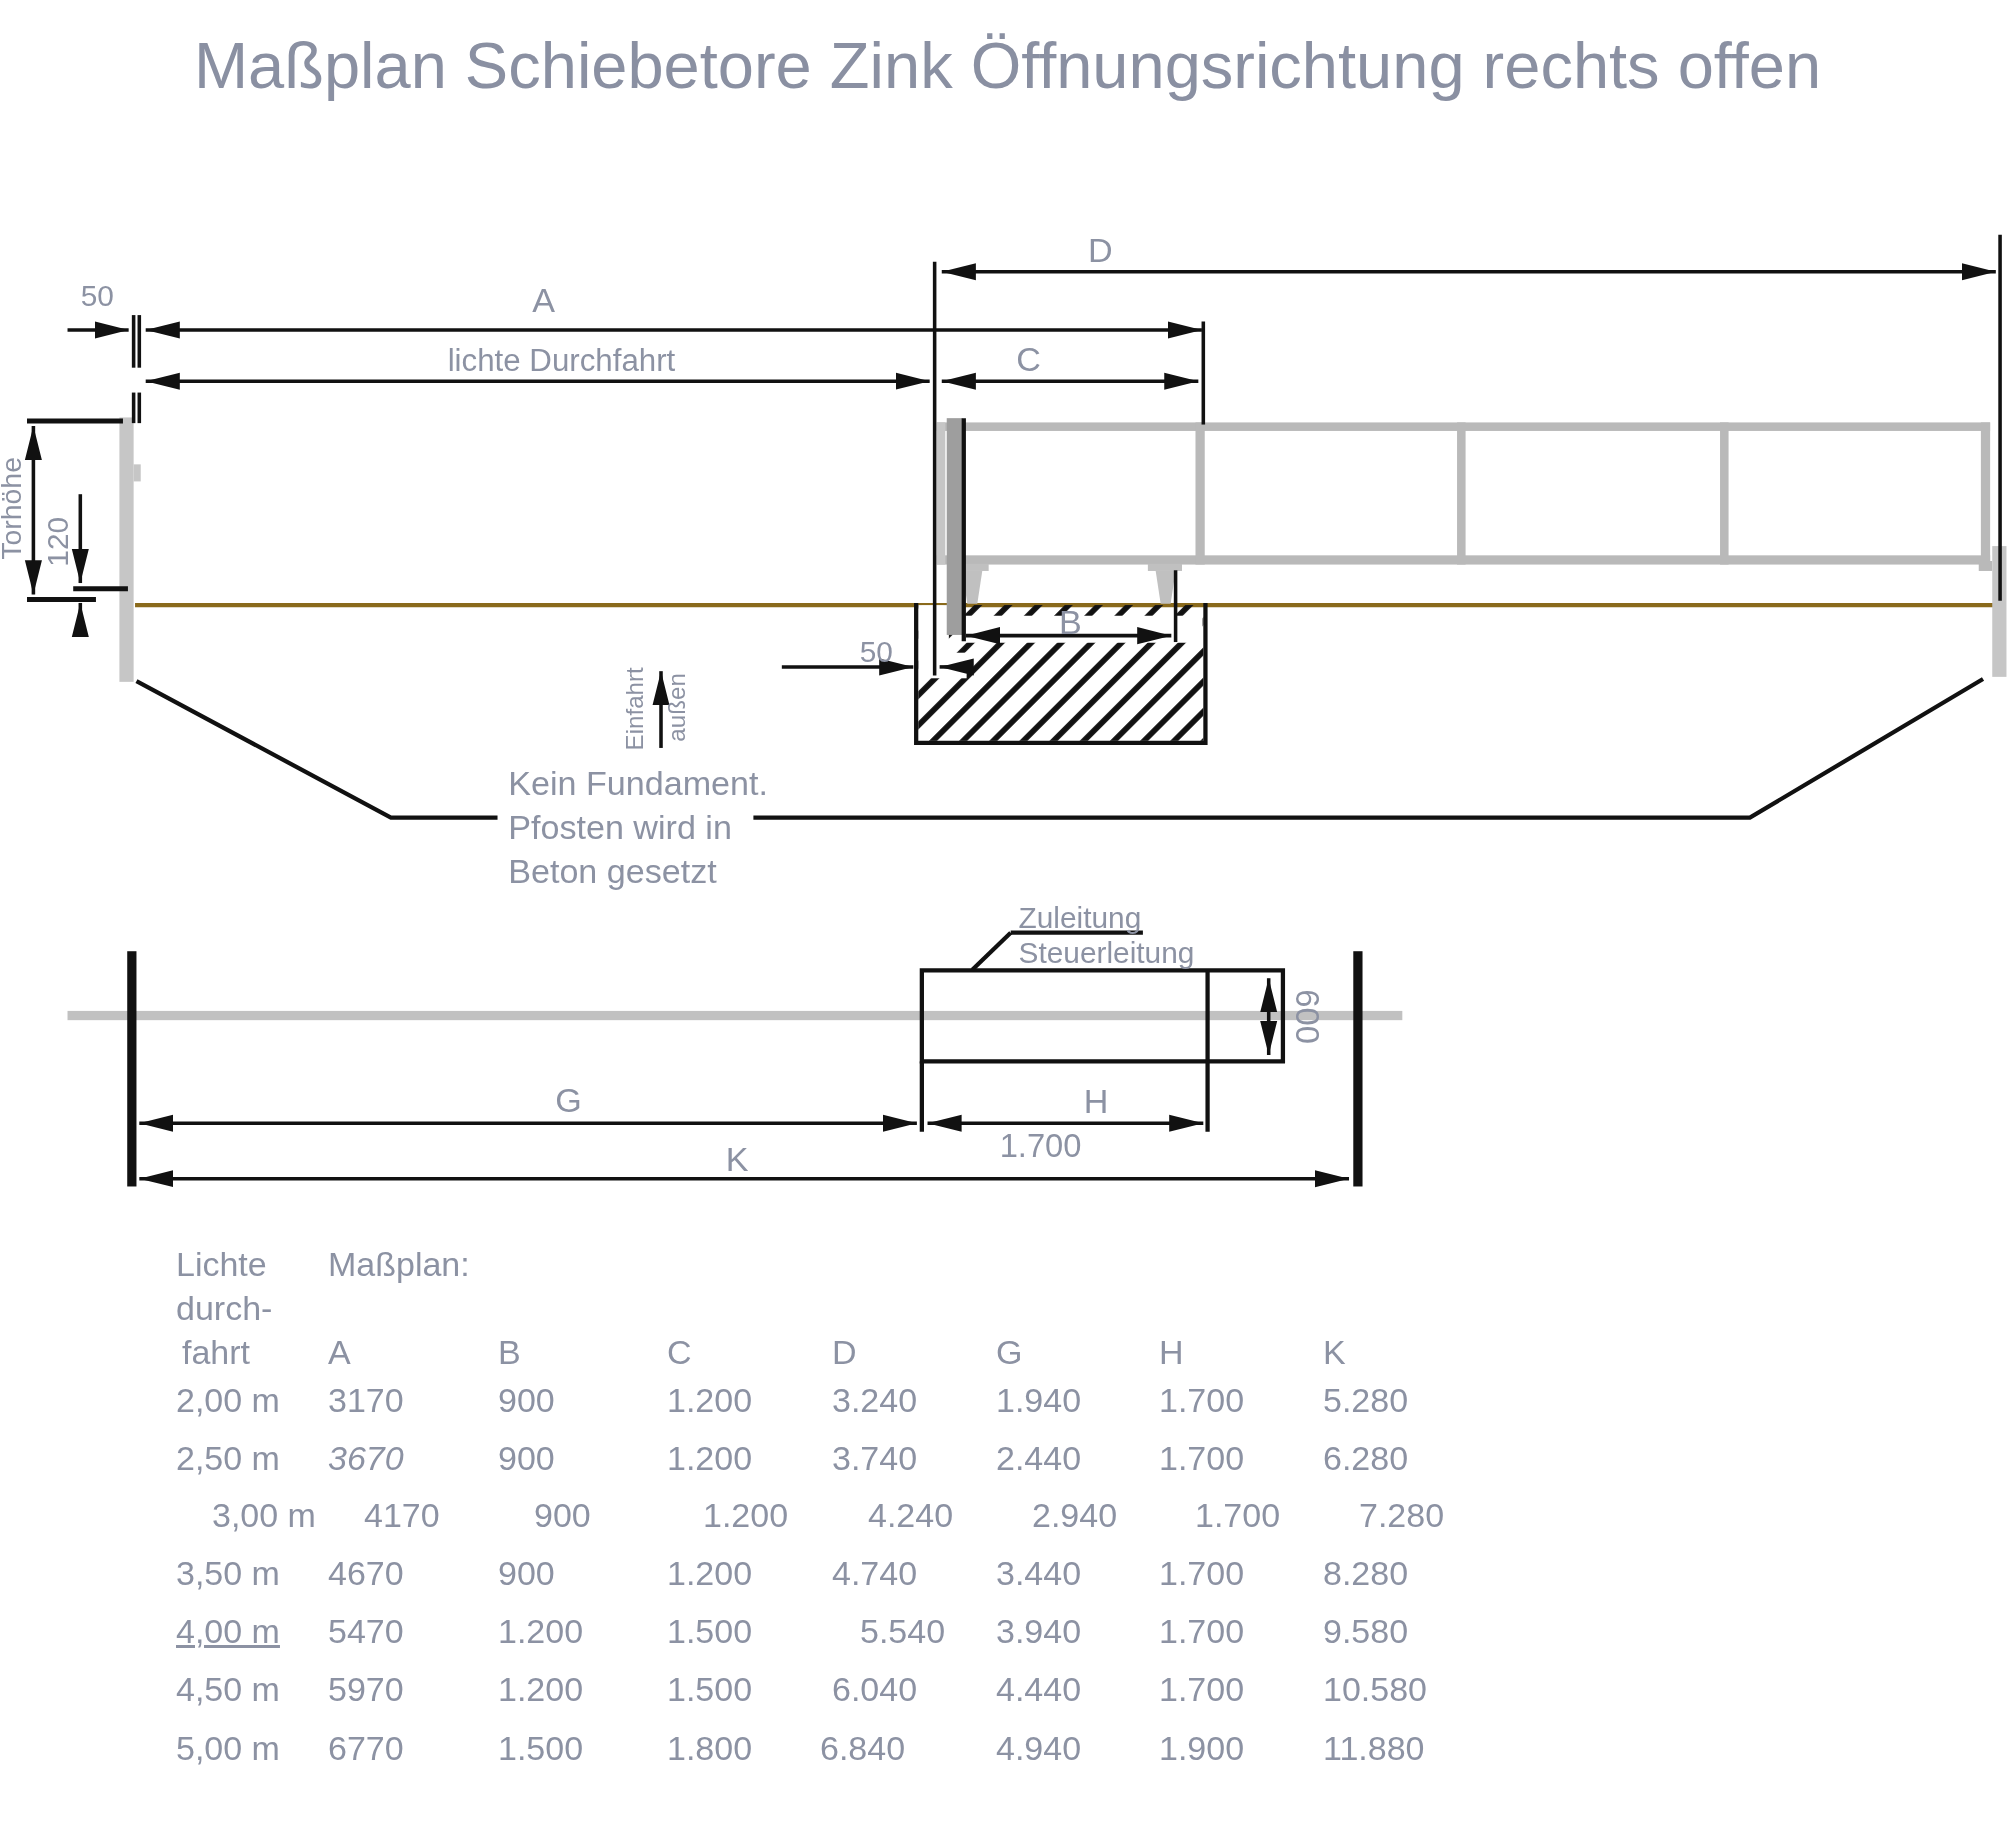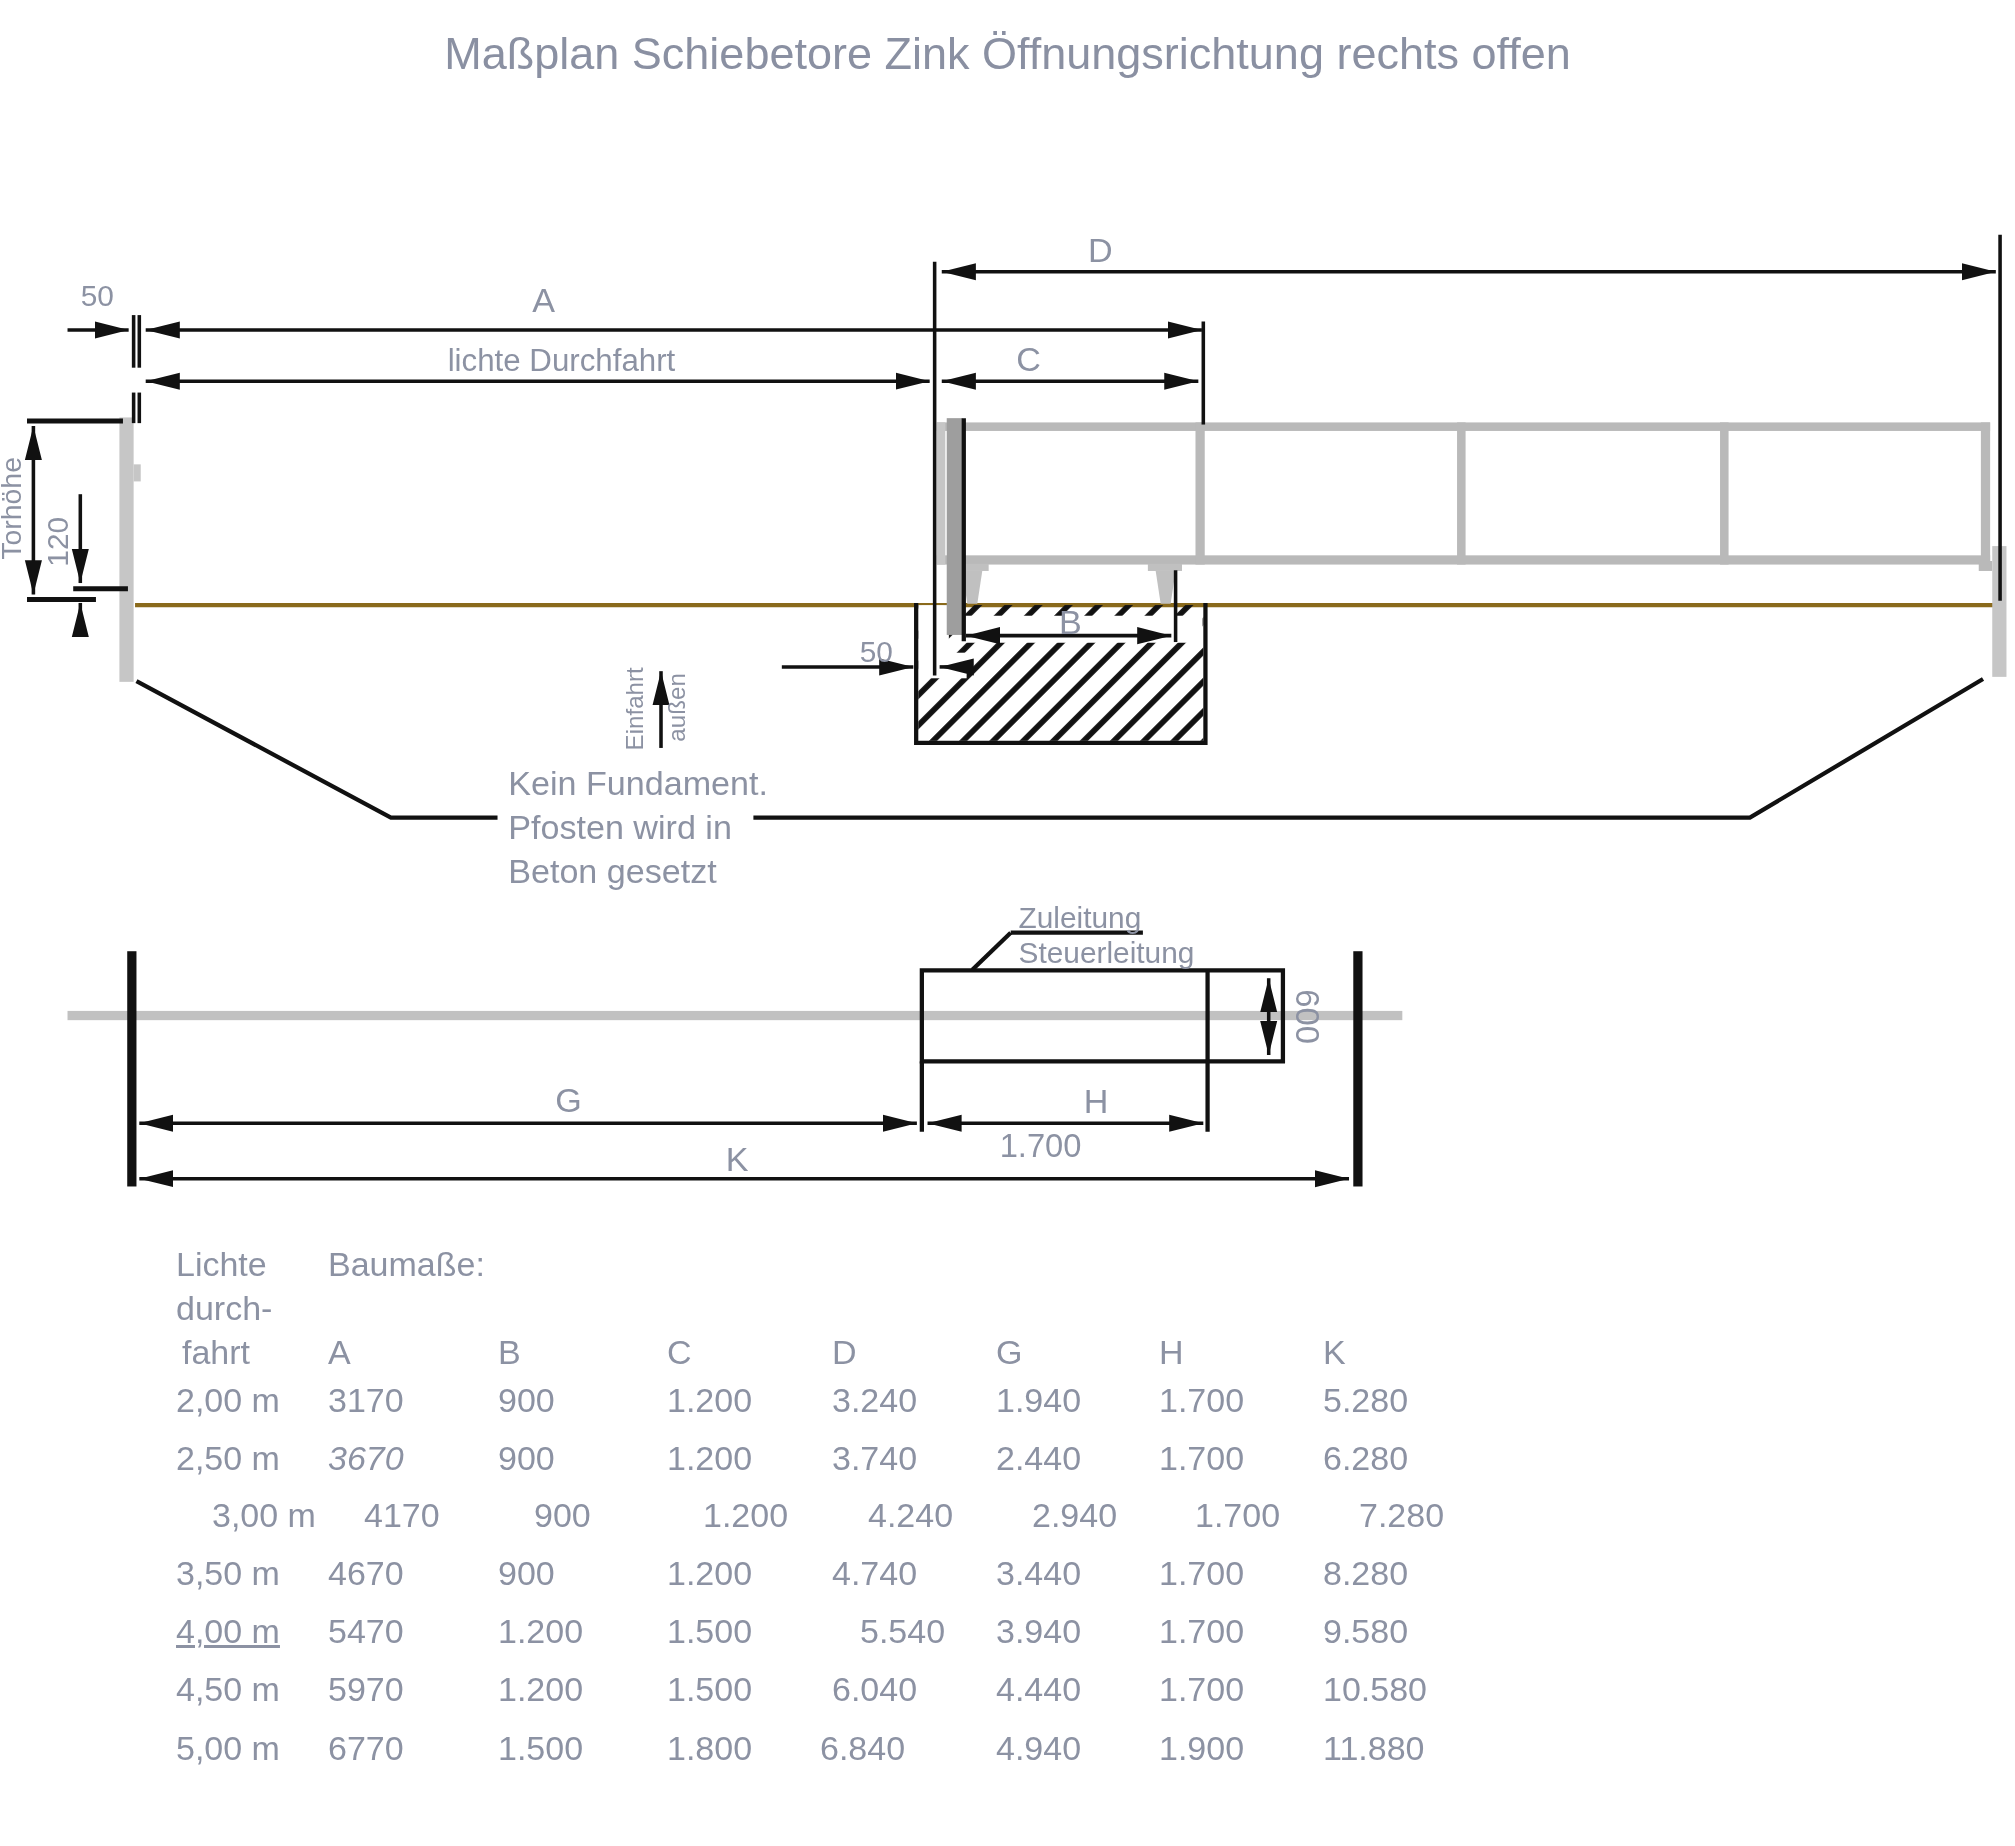--- a/index.html
+++ b/index.html
@@ -1,19 +1,19 @@
 <!DOCTYPE html>
 <html style="font-size:11.4px"><head>
 <meta charset="utf-8">
 <style>
   html,body{margin:0;padding:0;background:#ffffff;}
   .canvas{position:relative;width:2015px;height:1847px;background:#ffffff;
           font-family:"Liberation Sans",sans-serif;overflow:hidden;}
   .abs{position:absolute;}
-  .title{left:0;right:0;top:28.4px;text-align:center;font-size:45px;font-weight:400;
+  .title{left:0;right:0;top:28.4px;text-align:center;font-size:65px;font-weight:400;
          color:#8A90A2;white-space:nowrap;}
   svg text{fill:#8C92A3;font-family:"Liberation Sans",sans-serif;}
   .tbl span{position:absolute;font-size:34px;color:#8C92A3;white-space:nowrap;}
   .trow{position:absolute;left:0;width:1676px;height:43px;}
   .tcell{position:absolute;font-size:34px;color:#8C92A3;white-space:nowrap;}
 </style>
 </head>
 <body>
 
 <div class="canvas">
@@ -141,21 +141,21 @@
     <text x="800" y="1564" font-size="48" text-anchor="middle">G</text>
     <text x="1542" y="1566" font-size="48" text-anchor="middle">H</text>
     <text x="1464" y="1628" font-size="46" text-anchor="middle">1.700</text>
     <text x="1037" y="1647" font-size="48" text-anchor="middle">K</text>
   </svg>
 
   <div class="abs tbl" style="left:0;top:0;width:2015px;height:1847px">
     <span style="left:176px;top:1245px">Lichte</span>
     <span style="left:176px;top:1289px">durch-</span>
     <span style="left:182px;top:1333px">fahrt</span>
-    <span style="left:328px;top:1245px">Baumaße:</span>
+    <span style="left:328px;top:1245px">Maßplan:</span>
     <span style="left:328px;top:1333px">A</span>
     <span style="left:498px;top:1333px">B</span>
     <span style="left:667px;top:1333px">C</span>
     <span style="left:832px;top:1333px">D</span>
     <span style="left:996px;top:1333px">G</span>
     <span style="left:1159px;top:1333px">H</span>
     <span style="left:1323px;top:1333px">K</span>
     <div>
         <div class="trow" style="top: 1381px;">
           <span class="tcell" style="left: 176px;">2,00 m</span>

